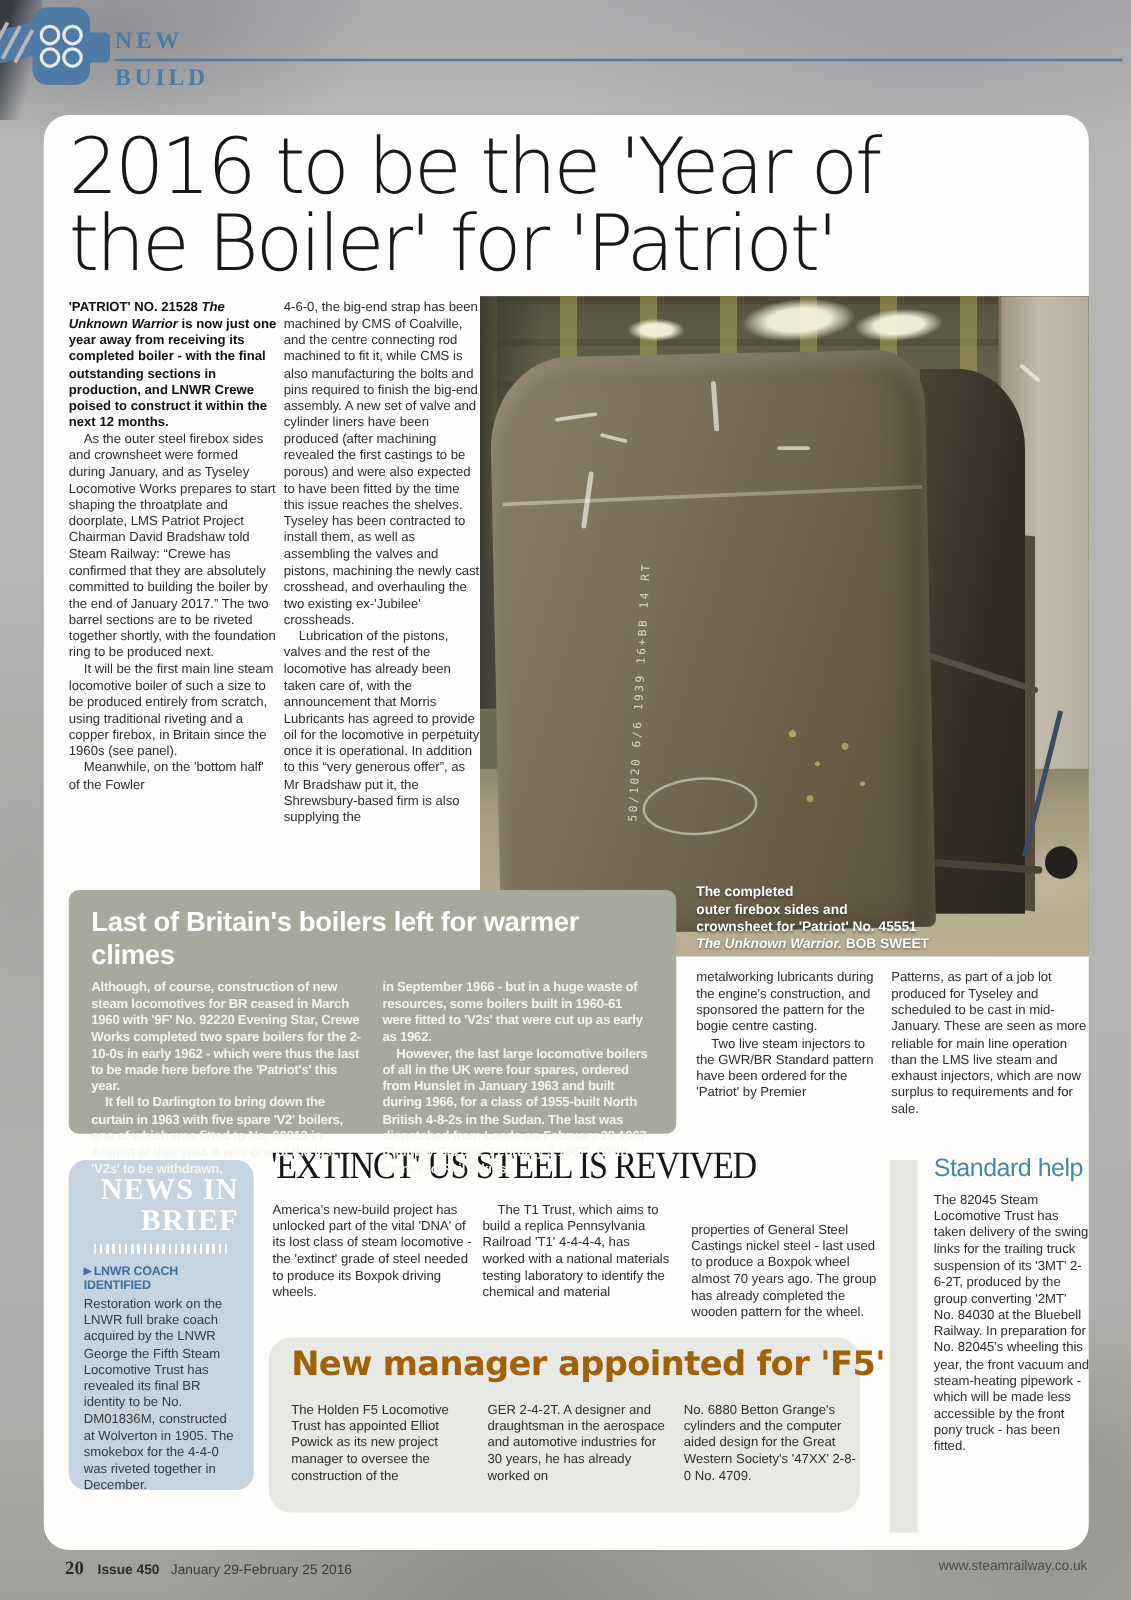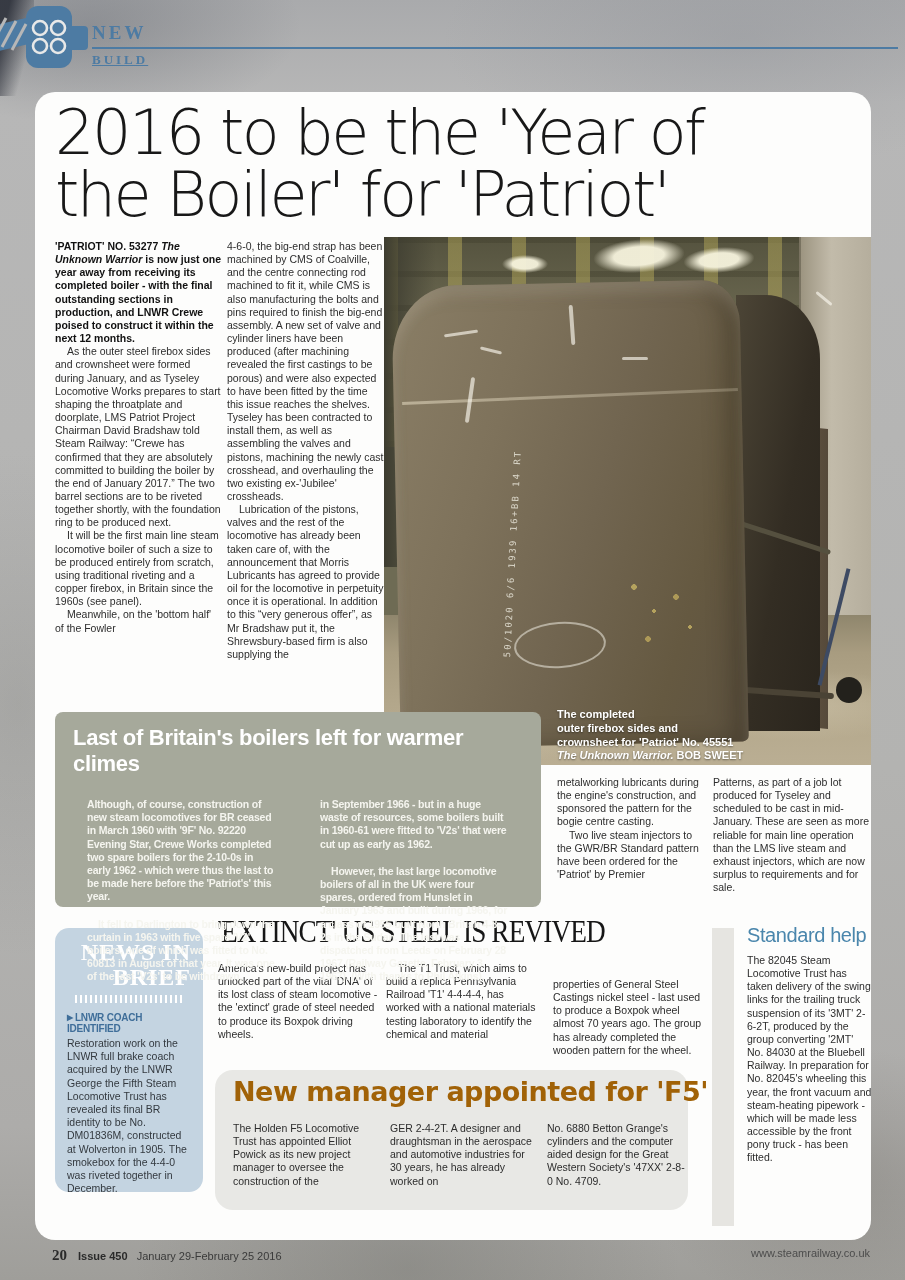--- a/index.html
+++ b/index.html
@@ -15,21 +15,21 @@
       radial-gradient(ellipse 260px 420px at 2% 55%, rgba(125,125,122,.25), transparent 60%),
       linear-gradient(180deg,#a9aaac 0%, #b7b7b7 8%, #b3b3b1 60%, #adacaa 88%, #9f9e9a 100%);
   }
   .corner-tear { position:absolute; left:0; top:0; width:34px; height:96px;
     background:linear-gradient(105deg, rgba(38,42,52,.85) 18%, rgba(38,42,52,0) 70%); }
 
   
   .mast-icon { position:absolute; left:0; top:8; }
   .mast-new   { position:absolute; left:92px; top:22px;  font-family:"Liberation Serif",serif; font-weight:bold; font-size:19px; letter-spacing:3px; color:#4d7ba3; }
   .mast-rule  { position:absolute; left:92px; top:47px; width:806px; height:2px; background:#4d7ba3; }
-  .mast-build { position:absolute; left:92px; top:52px;  font-family:"Liberation Serif",serif; font-weight:bold; font-size:13px; letter-spacing:3px; color:#4d7ba3;text-decoration:underline; }
+  .mast-build { position:absolute; left:92px; top:52px;  font-family:"Liberation Serif",serif; font-weight:bold; font-size:19px; letter-spacing:3px; color:#4d7ba3; }
 
   
   .card { position:absolute; left:35px; top:92px; width:836px; height:1148px; background:#fdfdfc; border-radius:20px; }
 
   .headline { position:absolute; left:55px; top:102px; width:810px;
     font-family:"DejaVu Sans","Liberation Sans",sans-serif; font-weight:200; font-size:62px;
     line-height:62px; letter-spacing:-2.5px; color:#181818; }
 
   .bodytxt { font-size:10.5px; line-height:13.15px; color:#2d2d2d; }
   .bodytxt p { margin:0; }
@@ -95,21 +95,21 @@
   .caption { position:absolute; left:557px; top:708px; width:300px; z-index:2;
     font-size:11px; line-height:13.8px; font-weight:bold; color:#fff; text-shadow:0 1px 2px rgba(0,0,0,.45); }
   .caption .ital { font-style:italic; }
 
   
   .climes { position:absolute; left:55px; top:712px; width:486px; height:195px; background:#a6a99b;
     border-radius:8px; z-index:3; padding:13px 18px 0 18px; }
   .climes h2 { font-size:22px; font-weight:bold; color:#ffffff; letter-spacing:-0.3px; margin-bottom:7px; }
   .climes .cols { display:flex; gap:16px; }
   .climes .ccol { width:221px; font-size:10.5px; font-weight:bold; line-height:13.2px; color:#f5f5ef; letter-spacing:-0.2px; }
-  .climes p { margin:14px; }
+  .climes p { margin:0; }
   .climes p.ind { text-indent:11px; }
 
   
   .brief { position:absolute; left:55px; top:928px; width:148px; height:264px; background:#c4d4e1;
     border-radius:14px; padding:12px 12px 0 12px; }
   .brief .t { font-family:"Liberation Serif",serif; font-weight:bold; font-size:24px; line-height:25px;
     color:#fff; text-align:right; letter-spacing:1px; }
   .brief .bars { width:108px; height:8px; margin:5px auto 9px auto;
     background:repeating-linear-gradient(90deg,#fff 0 2px, rgba(255,255,255,0) 2px 5px); }
   .brief .item-h { font-size:10px; font-weight:bold; color:#3f6e99; letter-spacing:-0.2px; margin-bottom:3px; }
@@ -171,21 +171,21 @@
   <div class="mast-build">BUILD</div>
 
   <div class="card"></div>
 
   <div class="headline">
     <span>2016 to be the 'Year of</span><br>
     <span>the Boiler' for 'Patriot'</span>
   </div>
 
   <div class="col1 bodytxt">
-    <p class="lead-intro"><span>'PATRIOT' NO. 53277 </span><span class="ital">The Unknown Warrior</span><span> is now just one year away from receiving its completed boiler - with the final outstanding sections in production, and LNWR Crewe poised to construct it within the next 12 months.</span></p>
+    <p class="lead-intro"><span>'PATRIOT' NO. 21528 </span><span class="ital">The Unknown Warrior</span><span> is now just one year away from receiving its completed boiler - with the final outstanding sections in production, and LNWR Crewe poised to construct it within the next 12 months.</span></p>
     <p class="ind">As the outer steel firebox sides and crownsheet were formed during January, and as Tyseley Locomotive Works prepares to start shaping the throatplate and doorplate, LMS Patriot Project Chairman David Bradshaw told Steam Railway: “Crewe has confirmed that they are absolutely committed to building the boiler by the end of January 2017.” The two barrel sections are to be riveted together shortly, with the foundation ring to be produced next.</p>
     <p class="ind">It will be the first main line steam locomotive boiler of such a size to be produced entirely from scratch, using traditional riveting and a copper firebox, in Britain since the 1960s (see panel).</p>
     <p class="ind">Meanwhile, on the 'bottom half' of the Fowler</p>
   </div>
   <div class="col2 bodytxt">
     <p>4-6-0, the big-end strap has been machined by CMS of Coalville, and the centre connecting rod machined to fit it, while CMS is also manufacturing the bolts and pins required to finish the big-end assembly. A new set of valve and cylinder liners have been produced (after machining revealed the first castings to be porous) and were also expected to have been fitted by the time this issue reaches the shelves. Tyseley has been contracted to install them, as well as assembling the valves and pistons, machining the newly cast crosshead, and overhauling the two existing ex-'Jubilee' crossheads.</p>
     <p class="ind">Lubrication of the pistons, valves and the rest of the locomotive has already been taken care of, with the announcement that Morris Lubricants has agreed to provide oil for the locomotive in perpetuity once it is operational. In addition to this “very generous offer”, as Mr Bradshaw put it, the Shrewsbury-based firm is also supplying the</p>
   </div>
 
   <div class="photo">

